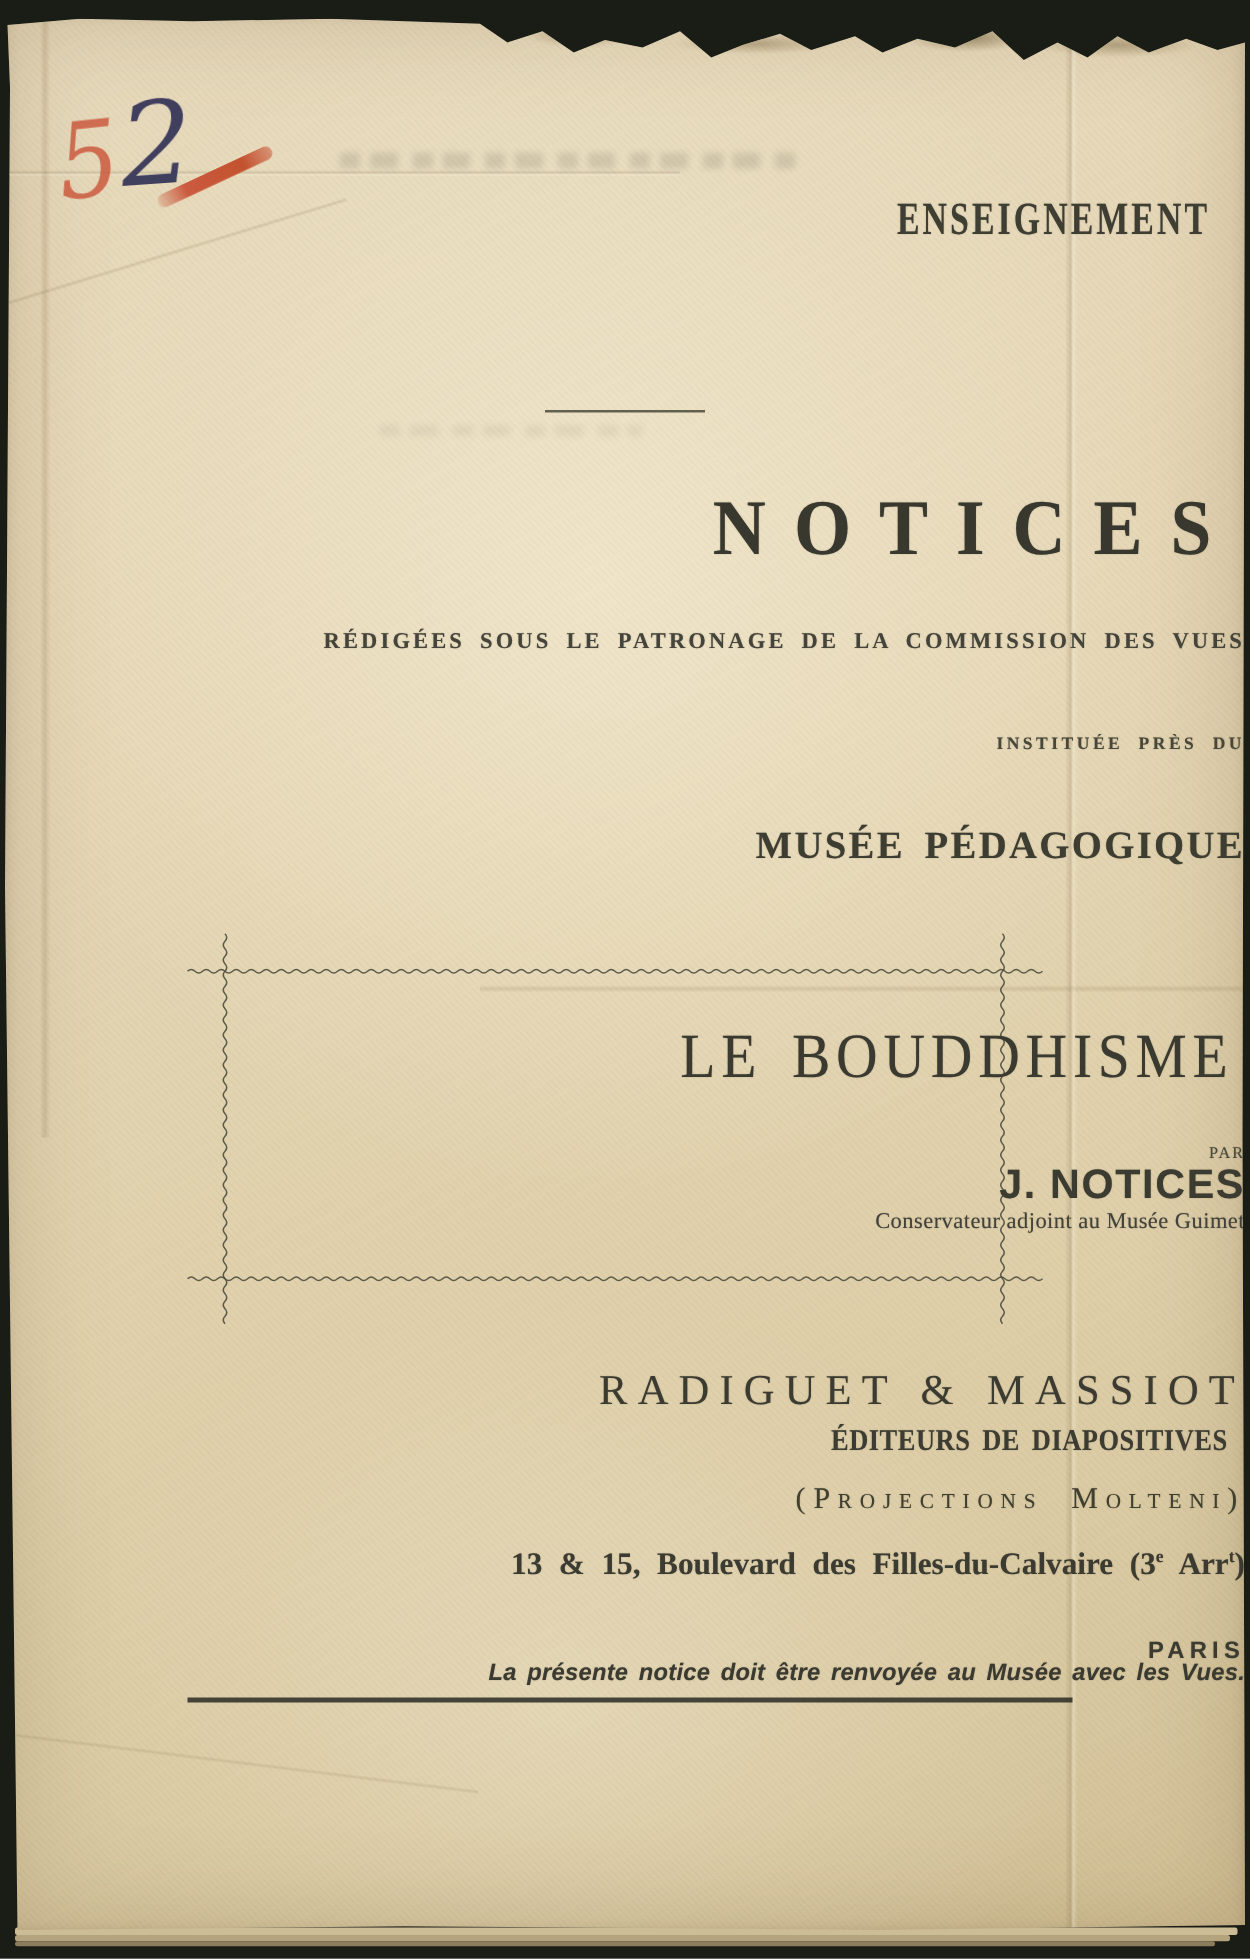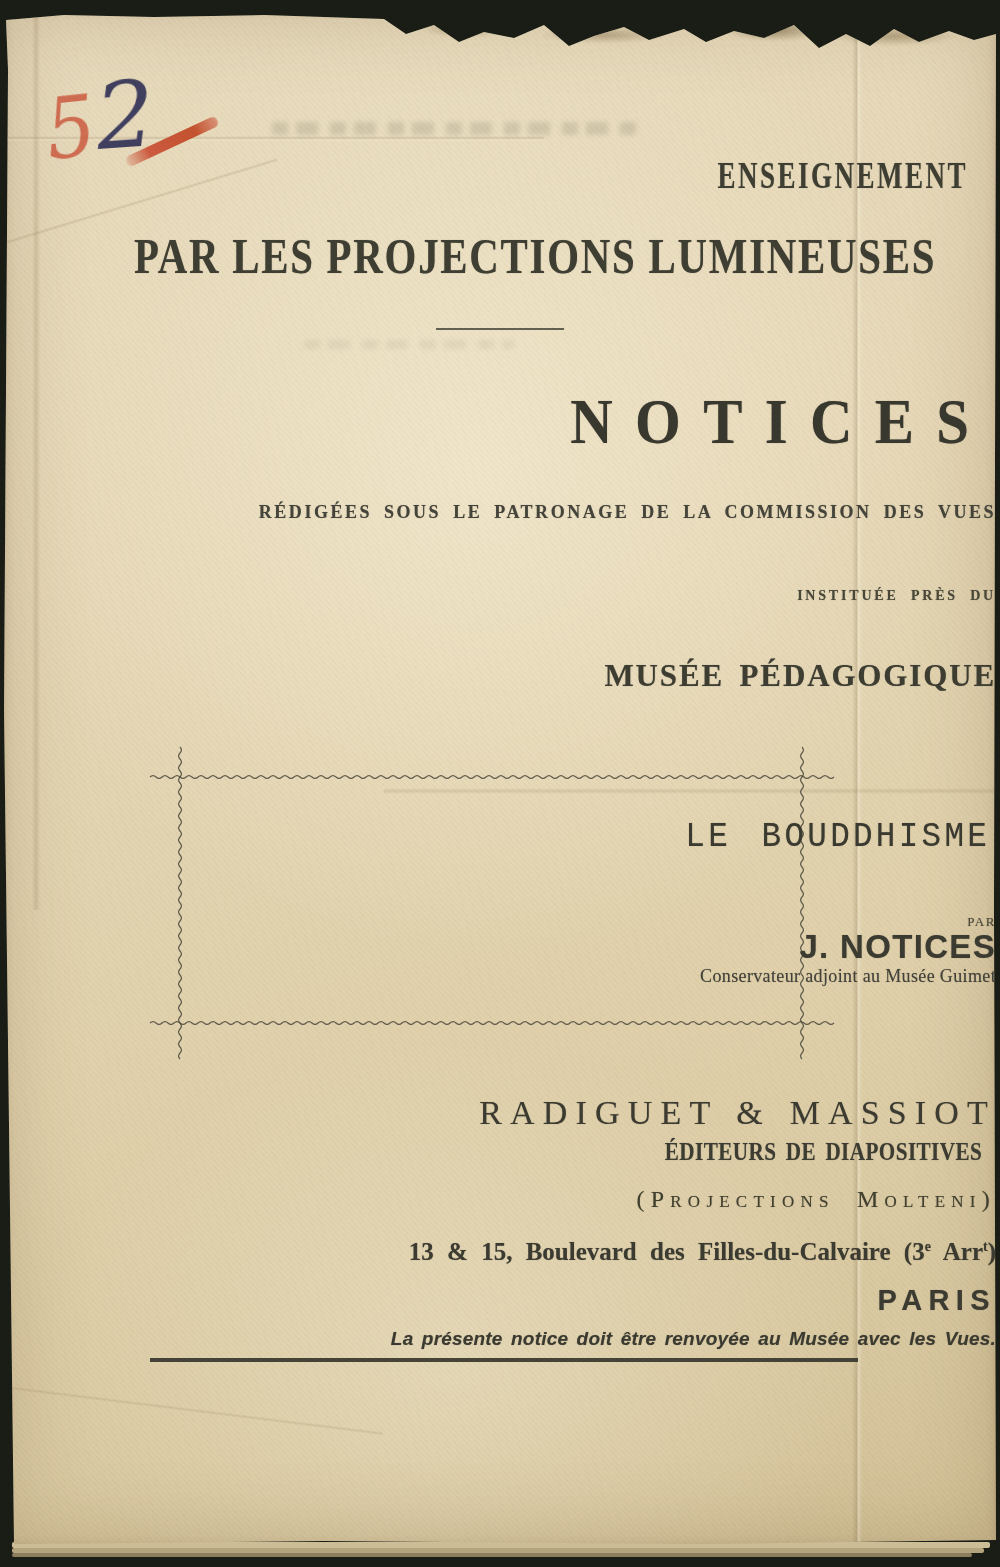--- a/index.html
+++ b/index.html
@@ -94,35 +94,35 @@
   .main-title .cond { transform:scale(.98,1.05); margin-left:.38em; }
 
   .subtitle { top:492px; font-size:18px; font-weight:bold; letter-spacing:.14em; word-spacing:5px; color:#45443a; }
   .instituted { top:578px; font-size:14px; font-weight:bold; letter-spacing:.2em; word-spacing:6px; color:#494838; }
   .institution { top:648px; font-size:31px; font-weight:bold; letter-spacing:.06em; word-spacing:6px; color:#3e3d32;padding-left:48px; }
 
   
   .waves { position:absolute; left:142px; top:732px; width:692px; height:318px; pointer-events:none; }
   .waves path { fill:none; stroke:#4b4a3c; stroke-width:1.2; opacity:.88; }
 
-  .box-title { top:808px; font-size:34px; letter-spacing:.1em; word-spacing:8px; color:#3b3a30;font-family:Liberation Mono, monospace; }
+  .box-title { top:808px; font-size:48px; letter-spacing:.1em; word-spacing:8px; color:#3b3a30; }
   .box-title .cond { transform:scale(.96,1.05); }
   .byline { top:904px; font-size:13px; font-weight:normal; letter-spacing:.12em; color:#4a493b; }
   .author { top:918px; font-family:"Liberation Sans","DejaVu Sans",sans-serif;
             font-size:33px; font-weight:bold; letter-spacing:.04em; color:#3c3b31; }
   .author-title { top:956px; font-size:18px; letter-spacing:.02em; color:#43423a; }
 
   .publisher { top:1084px; font-size:34px; letter-spacing:.24em; word-spacing:2px; color:#3c3b31; }
   .publisher-role { top:1130px; font-size:23px; font-weight:bold; letter-spacing:.02em; word-spacing:4px; color:#3d3c32; }
   .publisher-role .cond { transform:scale(.92,1.05); }
   .brand { top:1176px; font-size:24px; font-variant:small-caps; letter-spacing:.26em; word-spacing:10px; color:#41402f; }
   .address { top:1228px; font-size:25px; font-weight:bold; word-spacing:7px; color:#3c3b31; }
   .address sup { font-size:14px; }
-  .city { top:1274px; font-family:"Liberation Sans","DejaVu Sans",sans-serif;
-          font-size:29px; font-weight:bold; letter-spacing:.22em; color:#3c3b31; }
+  .city { top:1300px; font-family:"Liberation Sans","DejaVu Sans",sans-serif;
+          font-size:19px; font-weight:bold; letter-spacing:.22em; color:#3c3b31; }
   .note { top:1318px; font-family:"Liberation Sans","DejaVu Sans",sans-serif;
           font-style:italic; font-weight:bold; font-size:19px; letter-spacing:.01em; word-spacing:3px; color:#3b3a30; }
   .note-rule { position:absolute; left:146px; top:1348px; width:708px; height:4px; background:#34332a; opacity:.9; }
 </style>
 </head>
 <body>
 
 <div class="stage">
 
   <div class="page-edge edge1"></div>
@@ -145,23 +145,20 @@
     <div class="ghost ghost2"></div>
 
     <div class="hand">
       <span class="five">5</span>
       <span class="two">2</span>
       <div class="stroke"></div>
     </div>
 
     <div class="tx series1">
       <span class="cond">ENSEIGNEMENT</span>
-    </div>
-    <div class="tx series2">
-      <span class="cond">PAR LES PROJECTIONS LUMINEUSES</span>
     </div>
 
     <div class="rule-sep"></div>
 
     <div class="tx main-title">
       <span class="cond">NOTICES</span>
     </div>
     <div class="tx subtitle">RÉDIGÉES SOUS LE PATRONAGE DE LA COMMISSION DES VUES</div>
     <div class="tx instituted">INSTITUÉE PRÈS DU</div>
     <div class="tx institution">MUSÉE PÉDAGOGIQUE</div>

